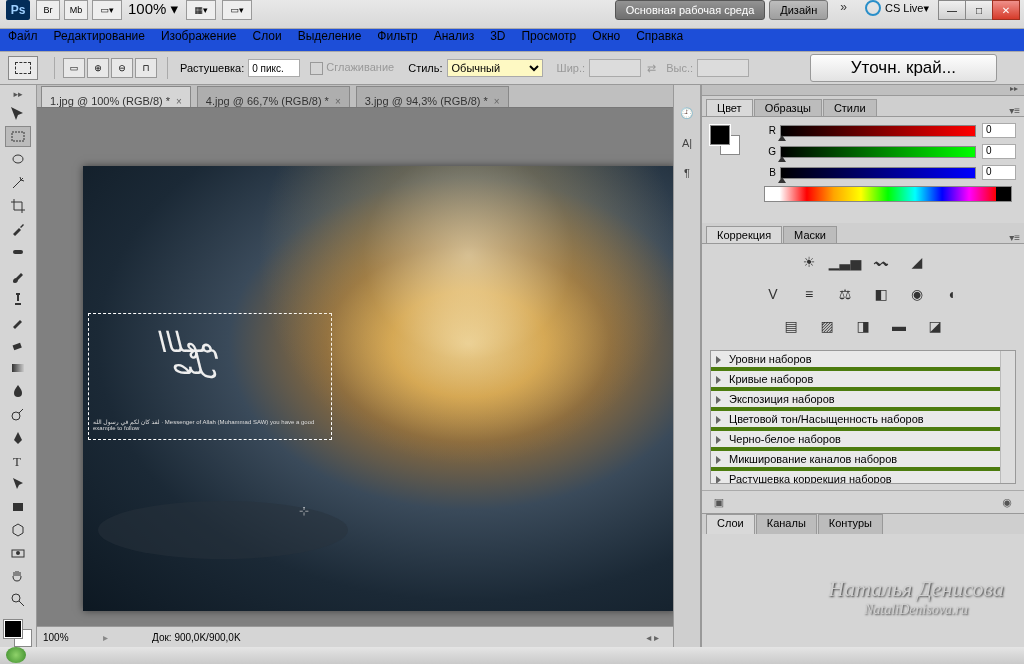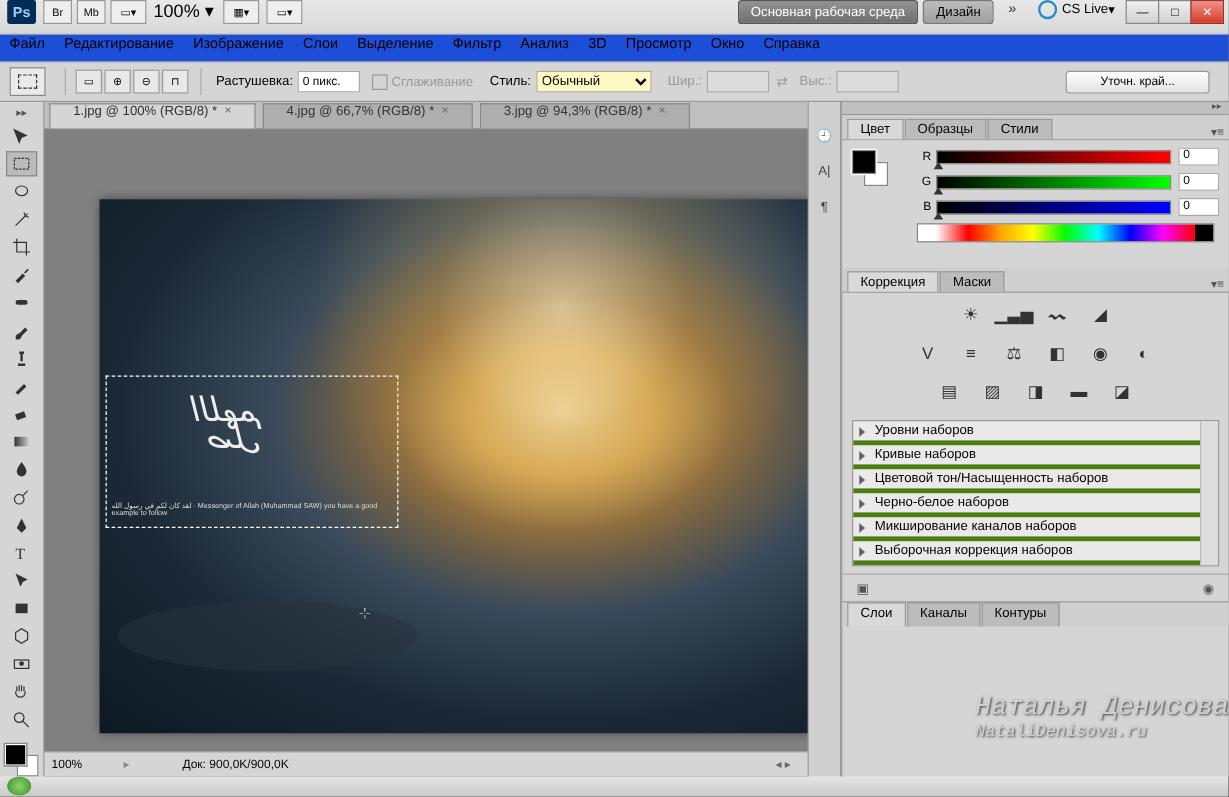--- a/index.html
+++ b/index.html
@@ -26,36 +26,36 @@
 .optbar{height:32px;background:#d5d5d5;display:flex;align-items:center;padding:0 8px;border-bottom:1px solid #999}
 .optbar .tool-ind{width:28px;height:22px;border:1px solid #888;background:#eaeaea;display:flex;align-items:center;justify-content:center;margin-right:8px}
 .optbar .tool-ind .rect{width:14px;height:10px;border:1px dashed #333}
 .optbar .sep{width:1px;height:22px;background:#aaa;margin:0 8px}
 .optbar .iconbtn{width:20px;height:18px;border:1px solid #999;background:#e8e8e8;margin-right:2px;display:flex;align-items:center;justify-content:center;font-size:9px}
 .optbar label{margin:0 4px}
 .optbar input.short{width:44px;height:14px;border:1px solid #aaa;font-size:10px;padding:1px 3px}
 .optbar .chk{width:11px;height:11px;border:1px solid #999;margin-right:3px;display:inline-block;vertical-align:middle}
 .optbar .dis{color:#999}
 .optbar select{height:18px;font-size:11px;border:1px solid #aaa;background:#fef9c3}
-.refine{margin-left:auto;margin-right:8px;background:linear-gradient(#fdfdfd,#e3e3e3);border:1px solid #999;border-radius:3px;padding:3px 28px;font-size:10px}
+.refine{margin-left:auto;margin-right:19px;background:linear-gradient(#fdfdfd,#e3e3e3);border:1px solid #999;border-radius:3px;padding:3px 40px;font-size:17px}
 
 .main{display:flex;height:562px}
 
 .toolbox{width:36px;background:#d5d5d5;border-right:1px solid #999;display:flex;flex-direction:column;align-items:center;padding-top:4px}
 .toolbox .dbl{font-size:9px;color:#555;margin-bottom:4px}
 .toolbox .tool{width:24px;height:20px;margin-bottom:2px;display:flex;align-items:center;justify-content:center;border:1px solid transparent;position:relative}
 .toolbox .tool.active{background:#bbb;border:1px solid #888}
 .toolbox .tool svg{width:16px;height:16px}
 .toolbox .swatch-area{margin-top:8px;position:relative;width:28px;height:28px}
 .toolbox .sw-fg{position:absolute;top:0;left:0;width:16px;height:16px;background:#000;border:1px solid #fff;outline:1px solid #888}
 .toolbox .sw-bg{position:absolute;bottom:0;right:0;width:16px;height:16px;background:#fff;border:1px solid #888}
 
 .docarea{flex:1;background:#888;display:flex;flex-direction:column;position:relative;min-width:0}
 .doctabs{height:22px;background:#bfbfbf;display:flex;align-items:flex-end;border-bottom:1px solid #777}
-.doctab{height:20px;padding:0 19px;display:flex;align-items:flex-start;font-size:11px;background:#aeaeae;border:1px solid #888;border-bottom:none;margin-right:2px;margin-left:4px;color:#333}
+.doctab{height:20px;padding:0 8px;display:flex;align-items:flex-end;font-size:11px;background:#aeaeae;border:1px solid #888;border-bottom:none;margin-right:2px;margin-left:4px;color:#333}
 .doctab.active{background:#d5d5d5}
 .doctab .x{margin-left:6px;color:#666;font-size:10px}
 .canvas-wrap{flex:1;background:#808080;position:relative;overflow:hidden}
 .canvas{position:absolute;top:58px;left:46px;width:593px;height:445px;background:radial-gradient(ellipse at 65% 40%, #f3dca6 0%, #d7a853 14%, #8a6a3d 26%, #3a4a5a 44%, #1b2936 68%, #0d1822 100%);box-shadow:0 0 8px rgba(0,0,0,.5)}
 .canvas::after{content:'';position:absolute;inset:0;background:radial-gradient(circle at 65% 20%, rgba(255,240,200,.6) 0%, rgba(210,170,90,.3) 20%, transparent 40%)}
 .marquee{position:absolute;top:147px;left:5px;width:244px;height:127px;border:1.5px dashed #fff;box-sizing:border-box}
 .calligraphy{position:absolute;top:18px;left:72px;color:#eee;font-family:serif;font-size:28px;transform:scaleX(-1);font-style:italic;line-height:.8}
 .subtxt{position:absolute;bottom:8px;left:4px;color:#ddd;font-size:6px}
 .cursor{position:absolute;top:190px;left:210px;color:#fff;font-size:12px}
 .bubble{position:absolute;bottom:52px;left:15px;width:250px;height:58px;background:rgba(40,50,60,.5);border-radius:50%}
@@ -96,21 +96,21 @@
 .adj-list .item::before{content:'';position:absolute;left:5px;top:5px;width:0;height:0;border-top:4px solid transparent;border-bottom:4px solid transparent;border-left:5px solid #666}
 .adj-list .scroll{position:absolute;right:0;top:0;bottom:0;width:14px;background:#ddd;border-left:1px solid #bbb}
 .adj-foot{height:22px;border-top:1px solid #aaa;display:flex;align-items:center;padding:0 8px;justify-content:space-between}
 .adj-foot .fi{width:18px;height:16px;color:#555;display:flex;align-items:center;justify-content:center}
 
 .layer-tabs{height:20px;display:flex;background:#cfcfcf;border-top:1px solid #999;padding-left:4px}
 
 .osbar{height:20px;background:linear-gradient(#e8e8e8,#c8c8c8);border-top:1px solid #888;display:flex;align-items:center}
 .osbar .start{width:20px;height:16px;border-radius:50%;background:radial-gradient(circle,#8fd26a,#3a8a2a);margin:0 6px}
 
-.watermark{position:absolute;right:0;bottom:26px;color:#d0d0d0;font-family:Liberation Mono, monospace;font-style:italic;text-align:left;text-shadow:1px 1px 2px rgba(0,0,0,.7);pointer-events:none}
+.watermark{position:absolute;right:20px;bottom:26px;color:#d0d0d0;font-family:Liberation Serif, serif;font-style:italic;text-align:center;text-shadow:1px 1px 2px rgba(0,0,0,.7);pointer-events:none}
 .watermark .l1{font-size:22px}
 .watermark .l2{font-size:14px}
 .collapse-bar{height:10px;background:#bfbfbf;border-bottom:1px solid #999;position:relative}
 .collapse-bar::after{content:'▸▸';position:absolute;right:6px;top:-1px;font-size:8px;color:#555}
 </style>
 </head>
 <body>
 
 <div class="app">
 
@@ -403,24 +403,25 @@
           <div class="ai">▤</div>
           <div class="ai">▨</div>
           <div class="ai">◨</div>
           <div class="ai">▬</div>
           <div class="ai">◪</div>
         </div>
       </div>
       <div class="adj-list">
         <div class="item">Уровни наборов</div>
         <div class="item">Кривые наборов</div>
+        <div class="item">Экспозиция наборов</div>
         <div class="item">Цветовой тон/Насыщенность наборов</div>
         <div class="item">Черно-белое наборов</div>
         <div class="item">Микширование каналов наборов</div>
-        <div class="item">Выборочная коррекция наборов</div>
+        <div class="item">Растушевка коррекция наборов</div>
         <div class="scroll"></div>
       </div>
       <div class="adj-foot">
         <div class="fi">▣</div>
         <div class="fi">◉</div>
       </div>
 
       <div class="layer-tabs">
         <div class="ptab active">Слои</div>
         <div class="ptab">Каналы</div>

